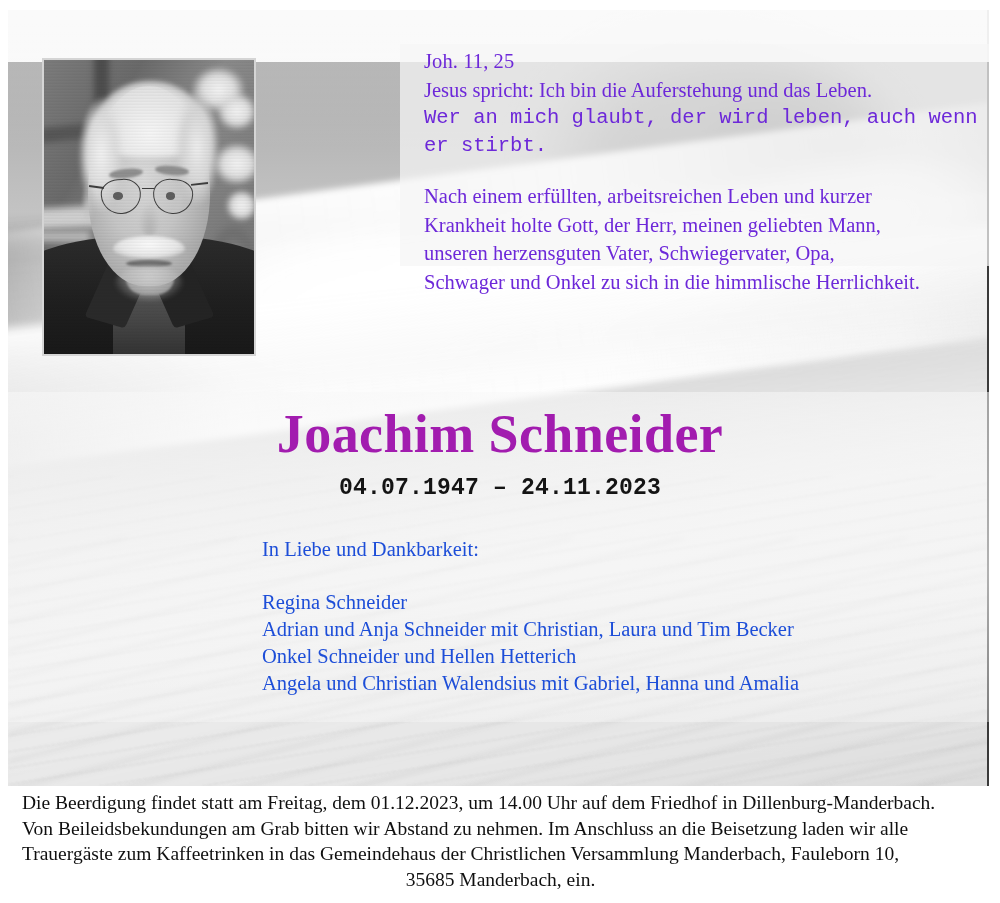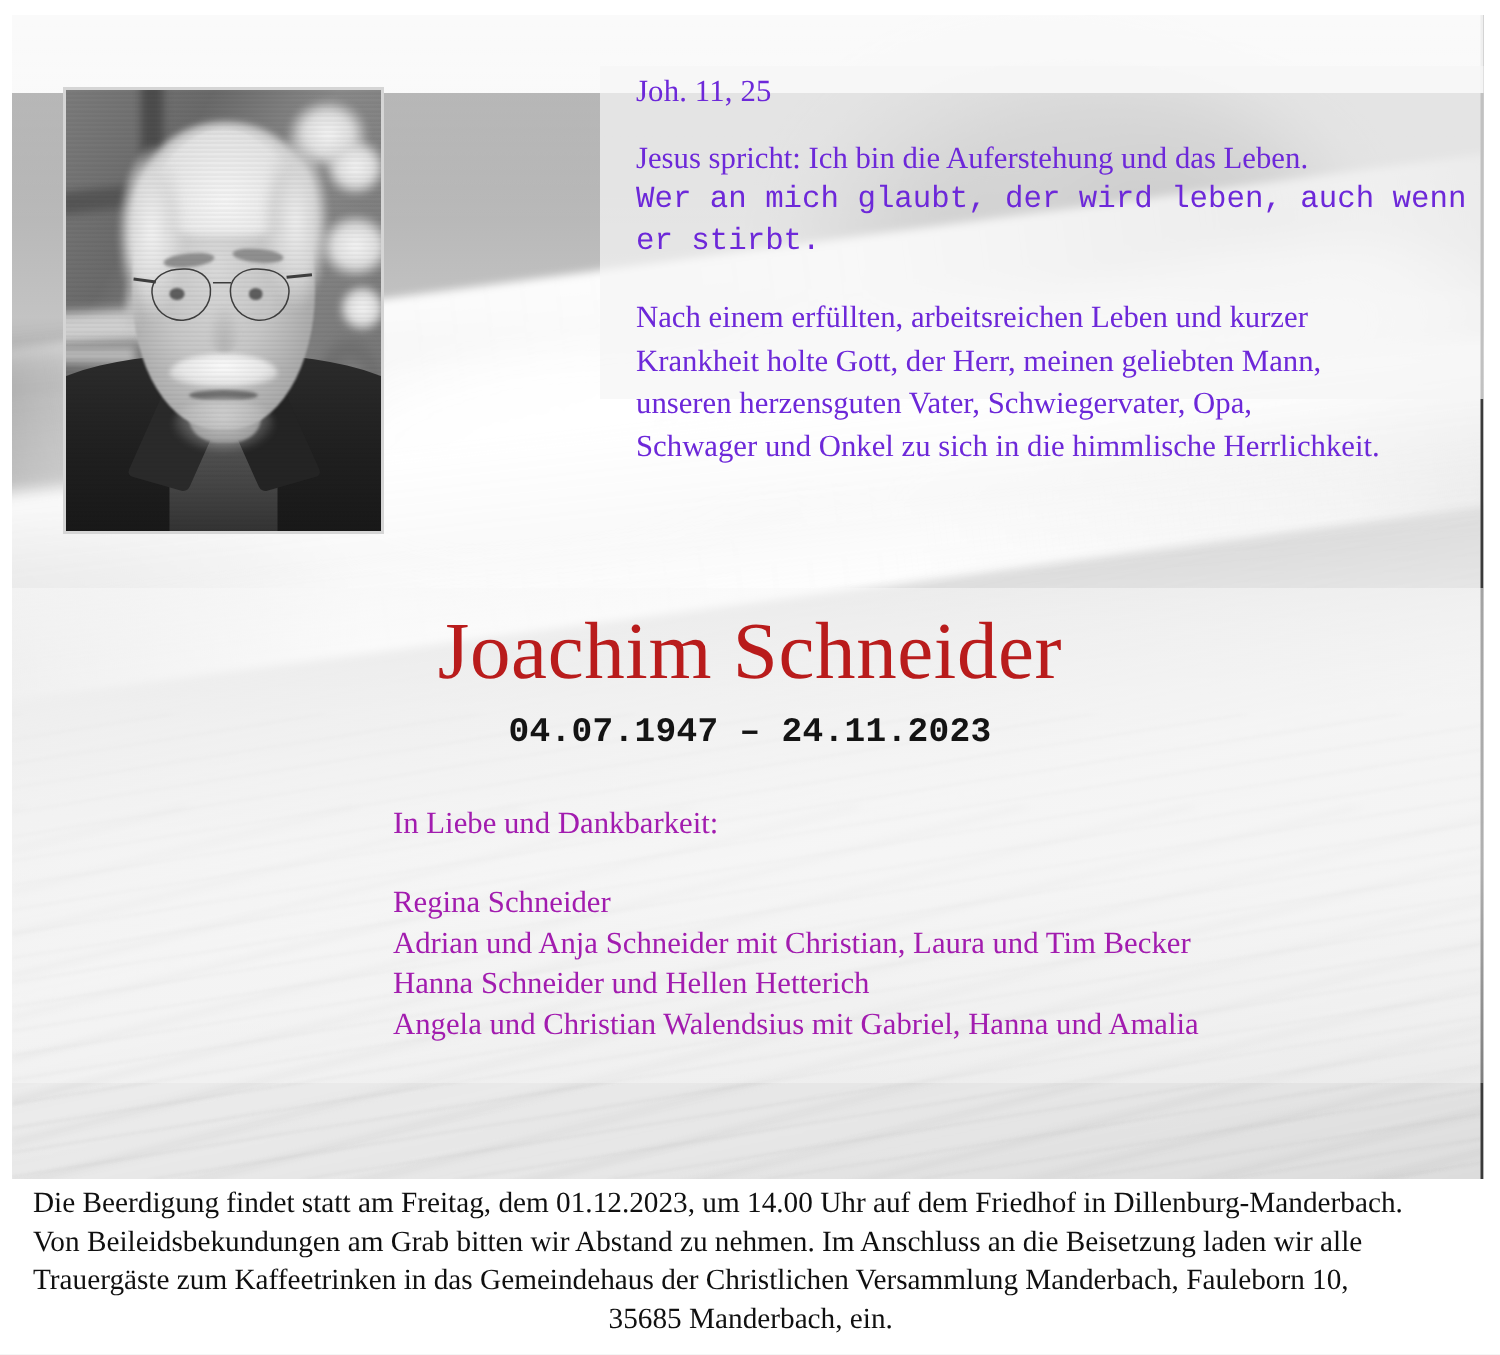--- a/index.html
+++ b/index.html
@@ -490,21 +490,21 @@
     top: 46px;
     width: 566px;
     color: #6d28d9;
   }
   .verse-ref {
     font-size: 20.5px;
     line-height: 30px;
     letter-spacing: .1px;
   }
   .verse-body {
-    margin-top: 16px;
+    margin-top: 0;
     font-size: 20.5px;
     line-height: 28px;
     text-align: justify;
     text-justify: inter-word;
   }
   .verse-body .last { text-align: left; font-family: Liberation Mono, monospace; }
   .intro {
     margin-top: 22px;
     font-size: 20.5px;
     line-height: 28.5px;
@@ -515,41 +515,41 @@
   .name-block {
     position: absolute;
     left: 0;
     top: 404px;
     width: 1000px;
     text-align: center;
   }
   .deceased-name {
     font-size: 54px;
     line-height: 60px;
-    color: #b91c1c;
+    color: #a21caf;
     letter-spacing: .4px;
-    font-weight: 400;
+    font-weight: 700;
   }
   .deceased-dates {
     margin-top: 10px;
     font-size: 23px;
     line-height: 28px;
     color: #141414;
     font-weight: 700;
     letter-spacing: .2px;
     font-family: Liberation Mono, monospace;
   }
 
   
   .family {
     position: absolute;
     left: 262px;
     top: 536px;
     width: 640px;
-    color: #a21caf;
+    color: #1d4ed8;
     font-size: 20.5px;
     line-height: 27px;
   }
   .family-lead { margin-bottom: 26px; }
   .family-list div { white-space: nowrap; }
 
   
   .footer {
     position: absolute;
     left: 22px;
@@ -644,21 +644,21 @@
   <div class="name-block">
     <div class="deceased-name">Joachim Schneider</div>
     <div class="deceased-dates">04.07.1947 – 24.11.2023</div>
   </div>
 
   <div class="family">
     <div class="family-lead">In Liebe und Dankbarkeit:</div>
     <div class="family-list">
       <div>Regina Schneider</div>
       <div>Adrian und Anja Schneider mit Christian, Laura und Tim Becker</div>
-      <div>Hanna Schneider und Hellen Hetterich</div>
+      <div>Onkel Schneider und Hellen Hetterich</div>
       <div>Angela und Christian Walendsius mit Gabriel, Hanna und Amalia</div>
     </div>
   </div>
 
   <div class="footer">
     <div>Die Beerdigung findet statt am Freitag, dem 01.12.2023, um 14.00 Uhr auf dem Friedhof in Dillenburg-Manderbach.</div>
     <div>Von Beileidsbekundungen am Grab bitten wir Abstand zu nehmen. Im Anschluss an die Beisetzung laden wir alle</div>
     <div>Trauergäste zum Kaffeetrinken in das Gemeindehaus der Christlichen Versammlung Manderbach, Fauleborn 10,</div>
     <div class="tail">35685 Manderbach, ein.</div>
   </div>

